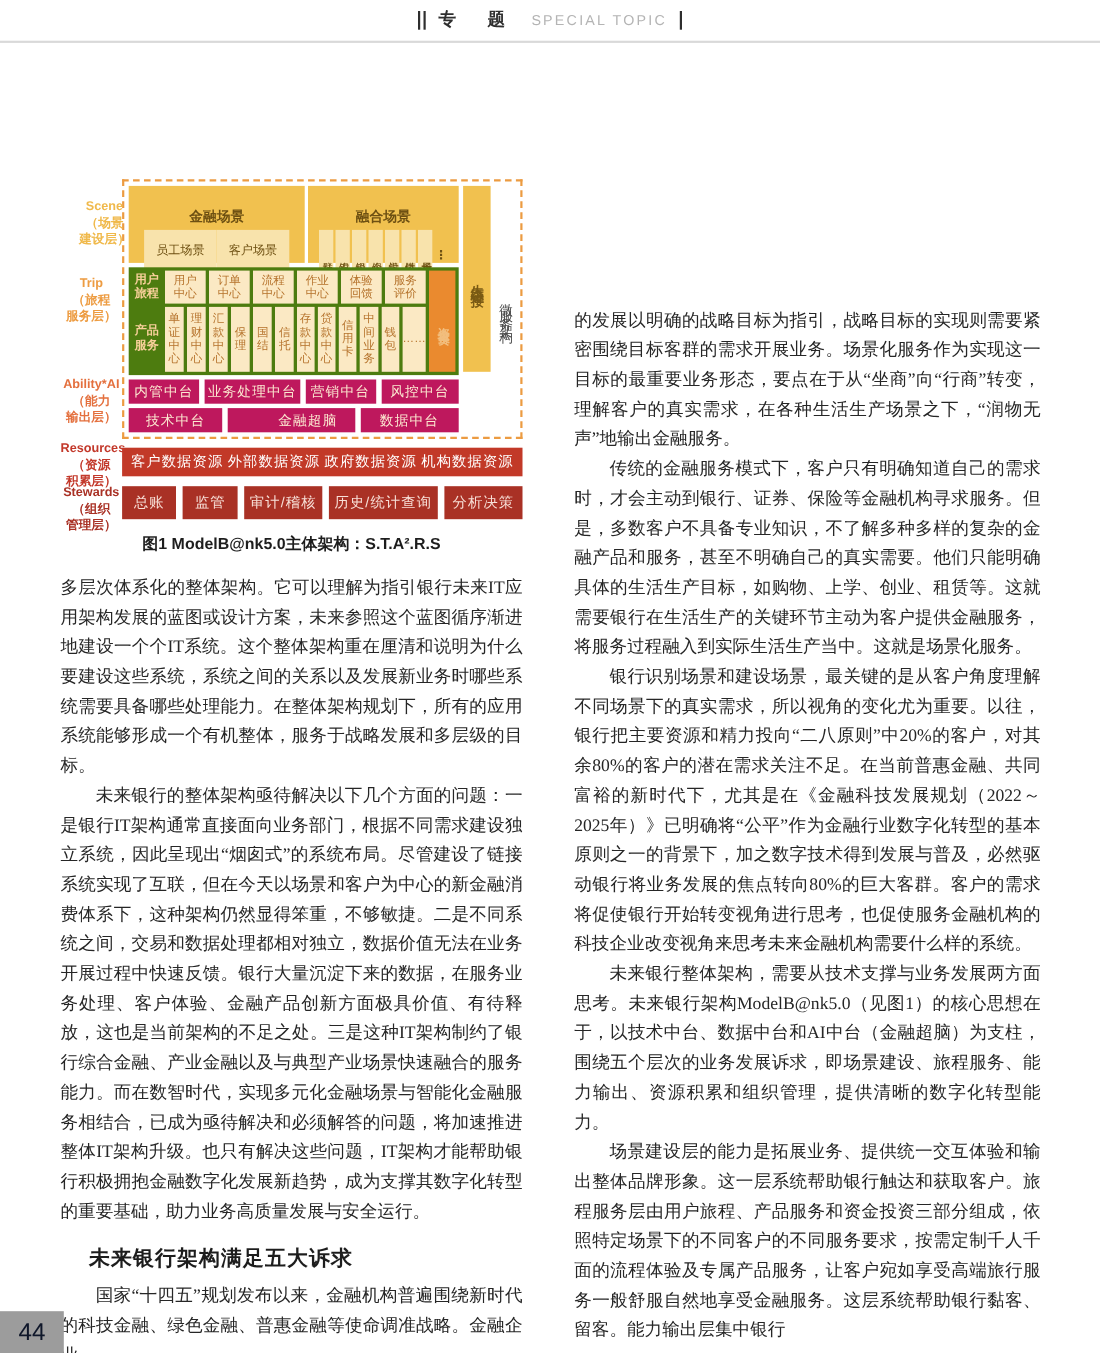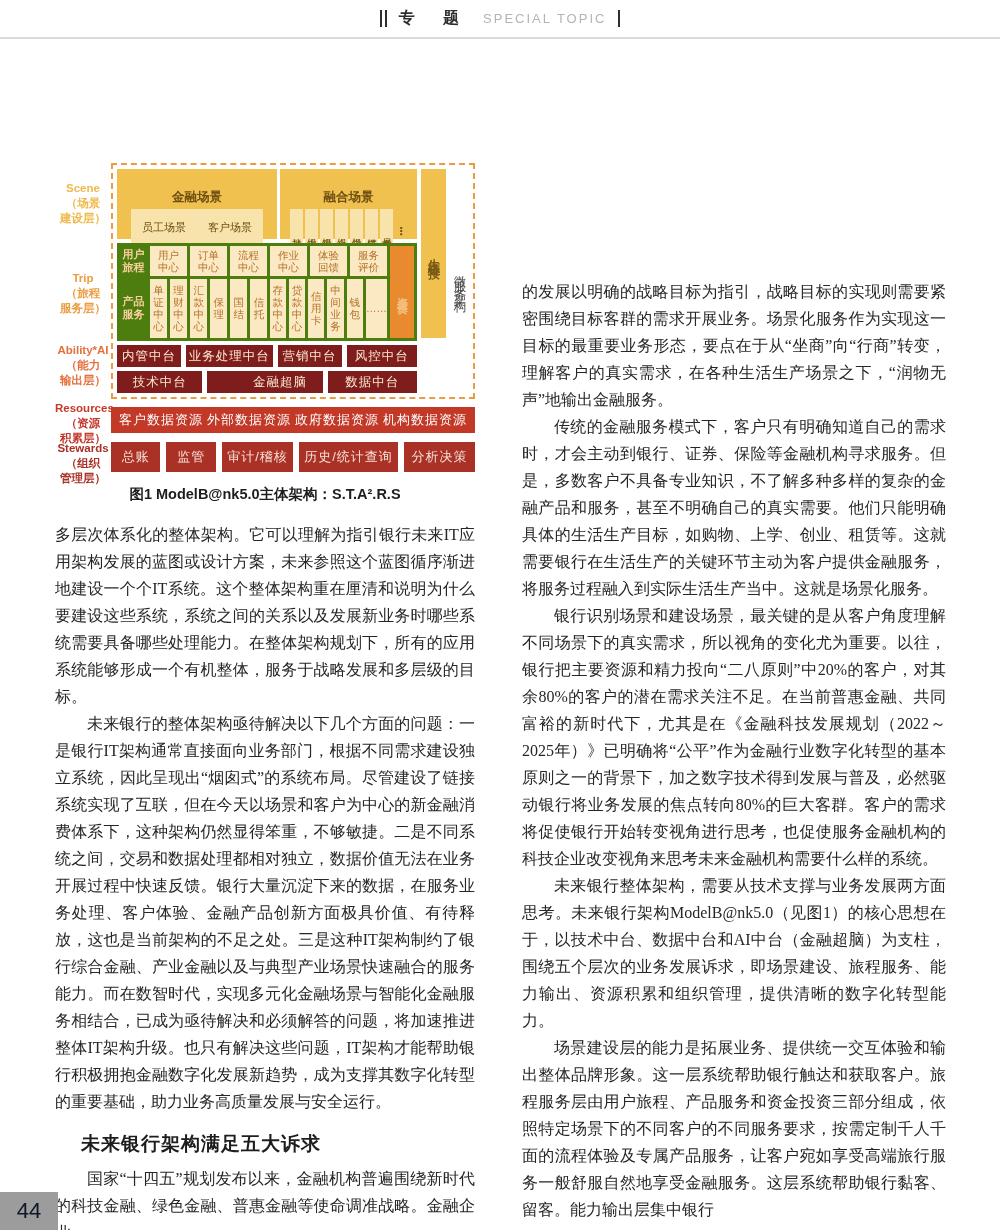--- a/index.html
+++ b/index.html
@@ -21,22 +21,22 @@
   .bodytext p{margin:0;font-size:16px;line-height:27px;text-align:justify;}
   .bodytext p.indent{text-indent:2em;}
   .section-heading{margin:16px 0 8px 0;padding-left:26px;font-size:19px;font-weight:700;
                    color:#1d1d1d;font-family:"Liberation Sans","DejaVu Sans",sans-serif;letter-spacing:1px;}
 
   
   .figure-row{display:flex;width:420px;font-family:"Liberation Sans","DejaVu Sans",sans-serif;}
   .side-labels{position:relative;width:56px;flex:none;}
   .side-label{position:absolute;left:0;width:56px;text-align:center;font-size:11.5px;font-weight:700;
               line-height:1.3;white-space:pre-line;}
-  .lbl-scene{top:18px;color:#F0B94B;}
-  .lbl-trip{top:108px;color:#ED9C42;}
+  .lbl-scene{top:18px;color:#F0B94B;margin-left:12px;}
+  .lbl-trip{top:88px;color:#ED9C42;}
   .lbl-ability{top:180px;color:#E4703E;}
   .lbl-resources{top:238px;color:#C3392B;}
   .lbl-stewards{top:278px;color:#A93125;}
 
   .fig-main{flex:1;}
   .dashed-box{border:2px dashed #EC9B41;padding:4px;display:flex;gap:4px;}
   .blocks-col{flex:1;display:flex;flex-direction:column;gap:4px;min-width:0;}
 
   
   .scene-row{display:flex;gap:3px;height:70px;}
@@ -61,21 +61,21 @@
               display:flex;align-items:center;justify-content:center;text-align:center;line-height:1.2;}
   .trip-cols{flex:1;display:flex;flex-direction:row;gap:2px;min-width:0;}
   .trip-cell{flex:1;background:#FBE9C4;color:#B5722B;font-size:10.5px;line-height:1.15;white-space:pre-line;
              display:flex;align-items:center;justify-content:center;text-align:center;}
   .capital-strip{width:24px;flex:none;background:#EA8A2F;color:#F2BE7E;font-size:11px;font-weight:700;
                  writing-mode:vertical-rl;text-orientation:upright;display:flex;align-items:center;justify-content:center;letter-spacing:2px;}
 
   
   .ability-block{display:flex;flex-direction:column;gap:4px;}
   .ability-row{display:flex;gap:5px;height:22px;}
-  .ability-cell{background:#7f1d1d;color:#FCE8D0;font-size:12.5px;display:flex;align-items:center;
+  .ability-cell{background:#be185d;color:#FCE8D0;font-size:12.5px;display:flex;align-items:center;
                 justify-content:center;letter-spacing:1px;}
 
   
   .eco-strip-col{width:25px;flex:none;display:flex;flex-direction:column;}
   .eco-strip{height:169px;background:#F1C14F;color:#7A5A14;font-size:12px;font-weight:700;
              writing-mode:vertical-rl;text-orientation:upright;display:flex;align-items:center;justify-content:center;letter-spacing:3px;}
   .micro-strip{width:19px;flex:none;color:#4a4a4a;font-size:12.5px;
                writing-mode:vertical-rl;text-orientation:upright;display:flex;align-items:center;justify-content:center;letter-spacing:6px;}
 
   

